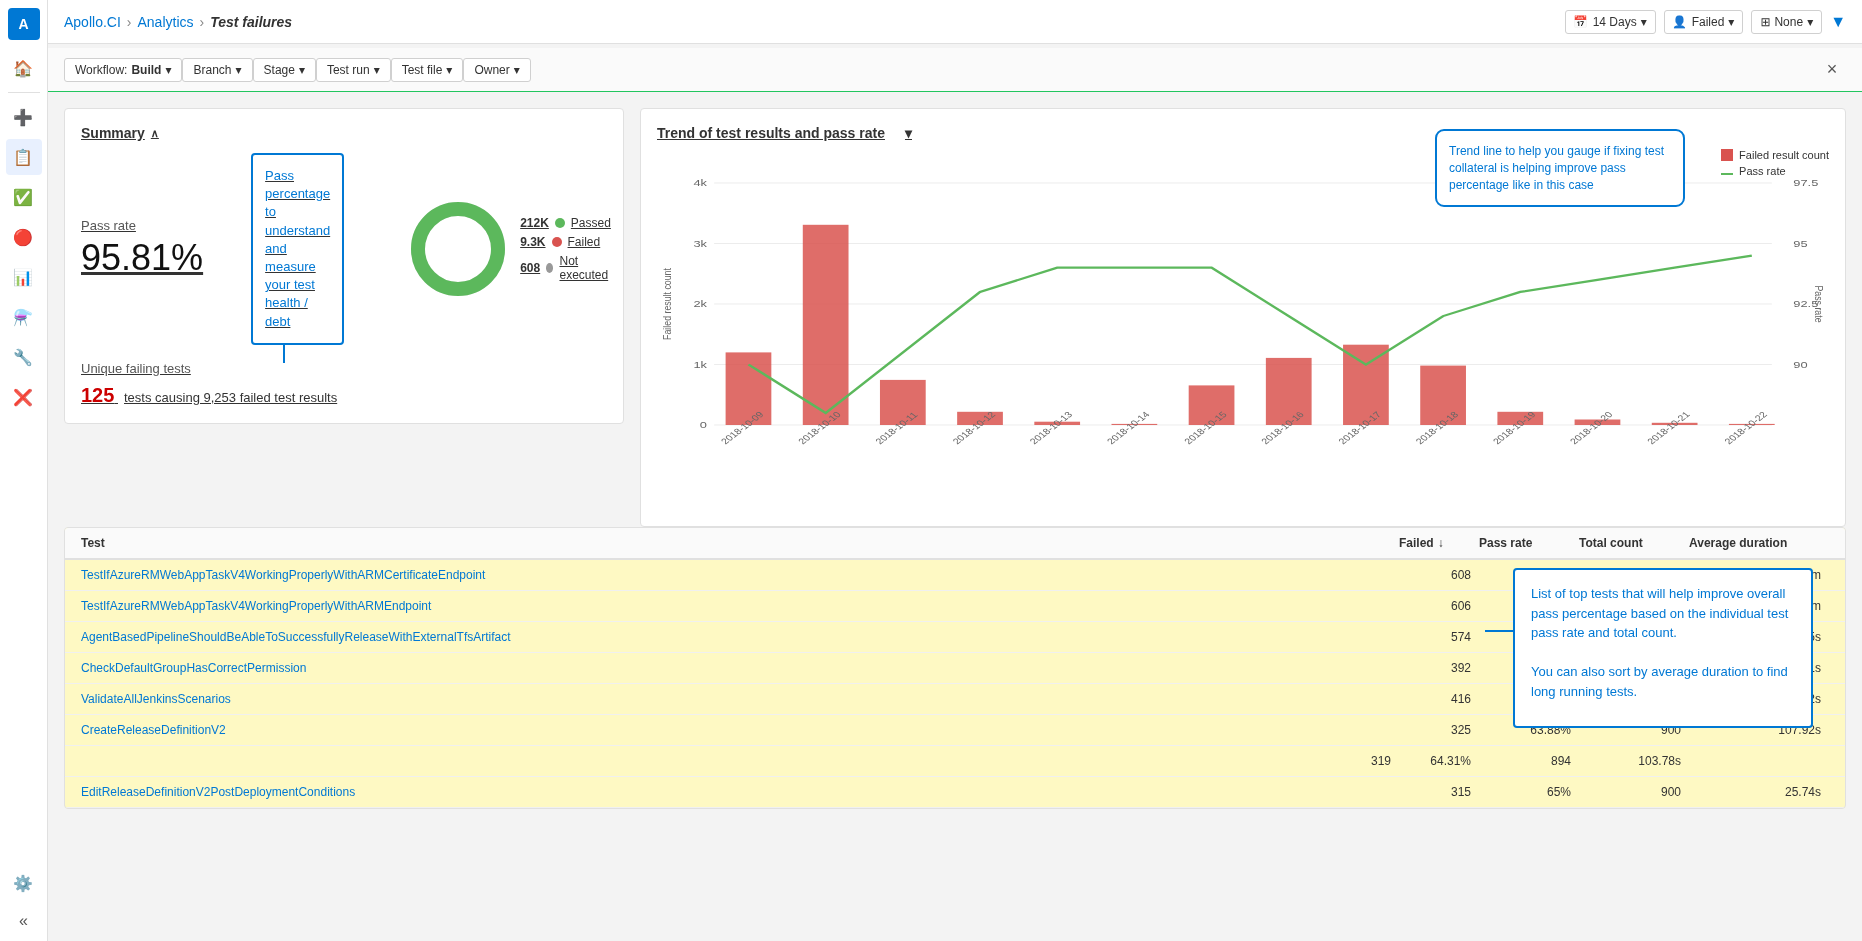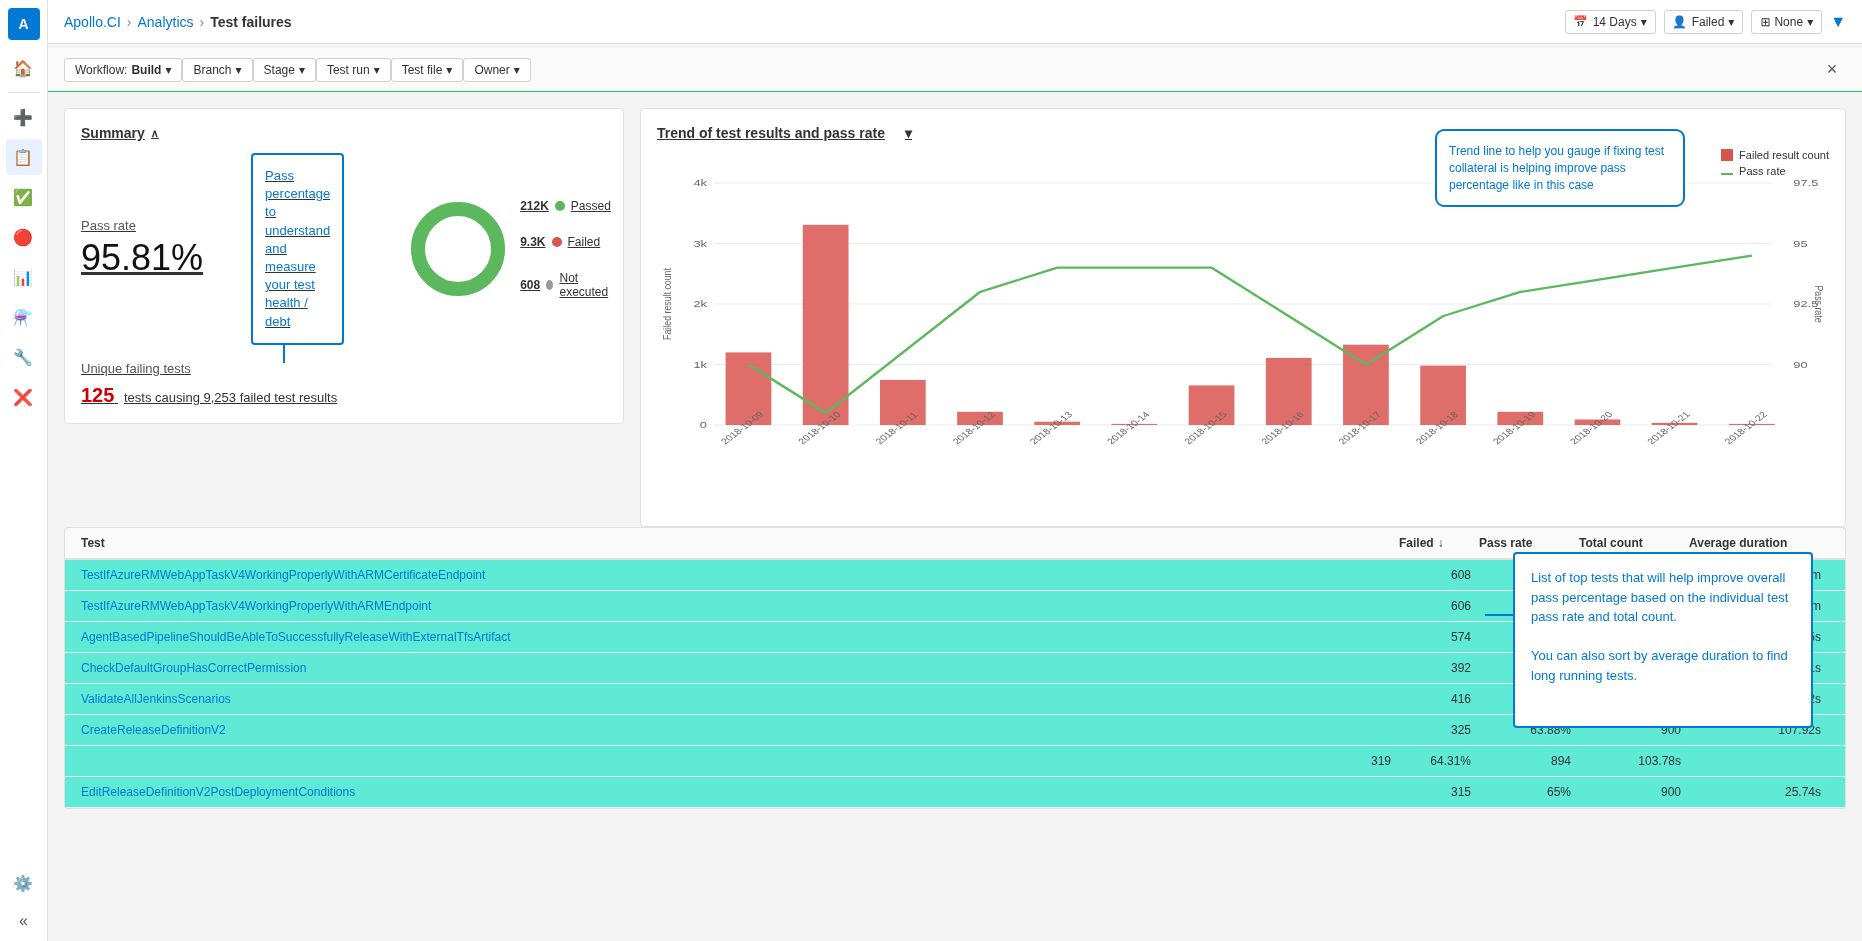--- a/index.html
+++ b/index.html
@@ -27,21 +27,21 @@
 
     
     .topbar {
       margin-left: 48px; height: 44px; background: #fff; border-bottom: 1px solid #e0e0e0;
       display: flex; align-items: center; padding: 0 16px;
       position: fixed; top: 0; left: 0; right: 0; z-index: 50;
     }
     .breadcrumb { display: flex; align-items: center; gap: 6px; font-size: 14px; }
     .breadcrumb-sep { color: #888; }
     .breadcrumb-link { color: #0078d4; cursor: pointer; }
-    .breadcrumb-current { font-weight: 600; }
+    .breadcrumb-current { font-weight: 600; font-style: italic; }
     .topbar-right { margin-left: auto; display: flex; align-items: center; gap: 8px; }
     .topbar-btn {
       display: flex; align-items: center; gap: 4px; padding: 4px 8px;
       border: 1px solid #d0d0d0; border-radius: 3px; background: #fff;
       cursor: pointer; font-size: 12px; color: #333;
     }
     .filter-icon { color: #0078d4; font-size: 16px; cursor: pointer; }
 
     
     .filterbar {
@@ -77,21 +77,21 @@
       display: flex; align-items: center; gap: 6px; font-size: 14px;
       font-weight: 600; margin-bottom: 12px; cursor: pointer;
     }
     .pass-rate-section { display: flex; align-items: center; gap: 32px; position: relative; }
     .pass-rate-label { font-size: 13px; color: #555; margin-bottom: 4px; }
     .pass-rate-value { font-size: 36px; font-weight: 300; color: #111; }
 
     
     .donut-container { position: relative; width: 100px; height: 100px; }
     .donut-svg { width: 100px; height: 100px; }
-    .donut-legend { display: flex; flex-direction: column; gap: 22px; margin-left: 12px; }
+    .donut-legend { display: flex; flex-direction: column; gap: 5px; margin-left: 12px; }
     .legend-item { display: flex; align-items: center; gap: 6px; font-size: 12px; }
     .legend-dot { width: 10px; height: 10px; border-radius: 50%; }
 
     
     .callout-box {
       border: 2px solid #0078d4; border-radius: 4px; padding: 12px;
       background: #fff; font-size: 13px; color: #0078d4; line-height: 1.4;
       max-width: 280px;
     }
 
@@ -115,21 +115,21 @@
       display: flex; flex-direction: column; gap: 4px; font-size: 11px;
     }
     .chart-legend-item { display: flex; align-items: center; gap: 6px; }
 
     
     .top-row { display: flex; gap: 16px; text-decoration: underline; }
     .left-panel { width: 560px; flex-shrink: 0; }
     .right-panel { flex: 1; }
 
     
-    .table-panel { background: #5eead4; border: 1px solid #e0e0e0; border-radius: 4px; overflow: hidden; }
+    .table-panel { background: #fef9c3; border: 1px solid #e0e0e0; border-radius: 4px; overflow: hidden; }
     .table-header {
       display: grid; grid-template-columns: 1fr 80px 100px 110px 140px;
       background: #fafafa; border-bottom: 2px solid #e0e0e0;
       padding: 8px 16px; font-weight: 600; font-size: 12px; color: #333;
     }
     .table-header .col-failed { display: flex; align-items: center; gap: 4px; cursor: pointer; }
     .table-row-grid {
       display: grid; grid-template-columns: 1fr 80px 100px 110px 140px;
       padding: 8px 16px; border-bottom: 1px solid #f0f0f0; font-size: 12px;
     }
@@ -437,21 +437,21 @@
   </div>
         <div class="table-row-grid">
     <span class="test-name">EditReleaseDefinitionV2PostDeploymentConditions</span>
     <span class="col-right">315</span>
     <span class="col-right">65%</span>
     <span class="col-right">900</span>
     <span class="col-right">25.74s</span>
   </div>
       </div>
 
-    <div class="bottom-callout" style="position:absolute; right:32px; top:24px; max-width:300px;">
+    <div class="bottom-callout" style="position:absolute; right:32px; top:40px; max-width:300px;">
       <p>List of top tests that will help improve overall pass percentage based on the individual test pass rate and total count.</p>
       <br>
       <p>You can also sort by average duration to find long running tests.</p>
       
       <div style="position:absolute;left:-30px;top:60px;width:30px;height:2px;background:#0078d4;"></div>
     </div>
   </div>
 </div>
 
 </body></html>

